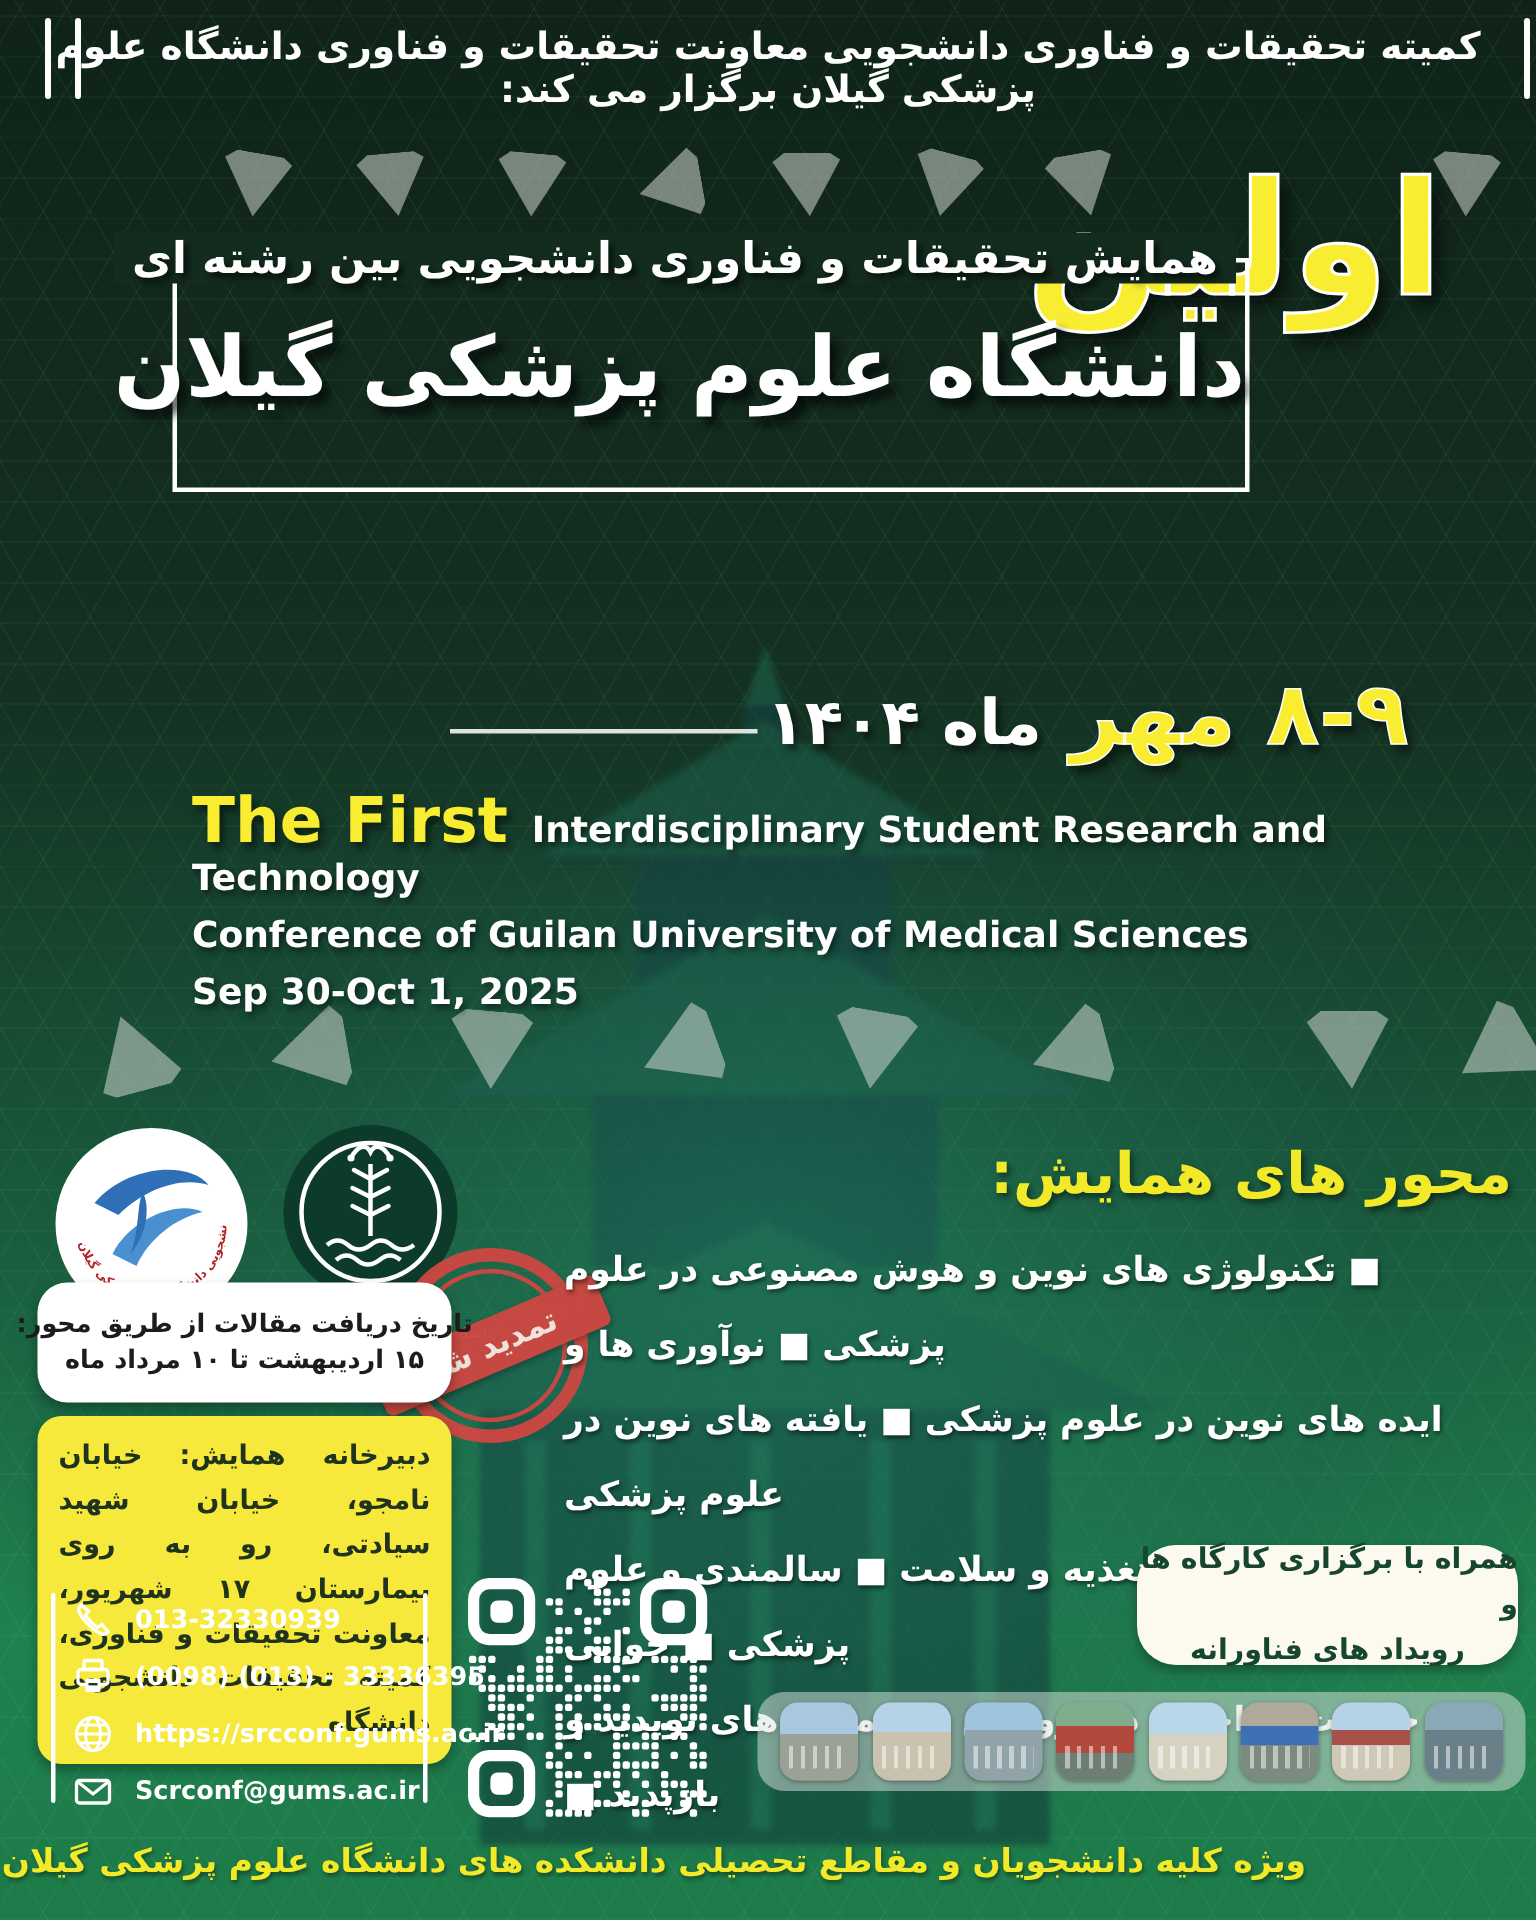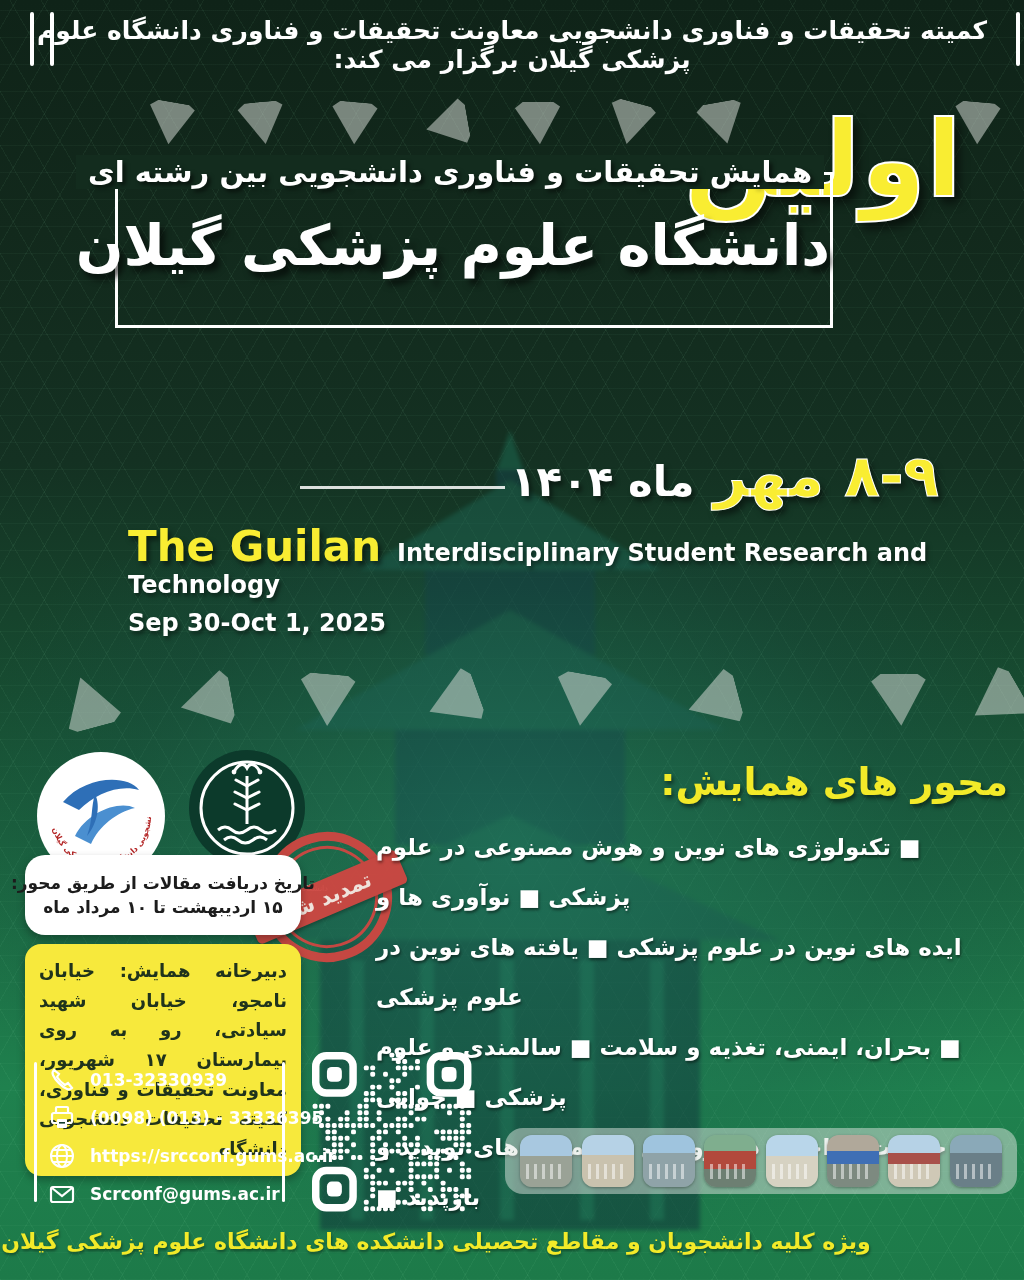--- a/index.html
+++ b/index.html
@@ -184,22 +184,23 @@
 
 
   <div class="date-line"></div>
   <div class="date-row">
     <span class="date-range">۸-۹ مهر</span>
     <span class="date-month">ماه ۱۴۰۴</span>
   </div>
 
   <div class="english">
     <div>
-      <span class="en-lead">The Guilan</span><span class="en-rest">Interdisciplinary Student Research and Technology</span>
-    </div>
+      <span class="en-lead">The First</span><span class="en-rest">Interdisciplinary Student Research and Technology</span>
+    </div>
+    <div class="en-line">Conference of Guilan University of Medical Sciences</div>
     <div class="en-line">Sep 30-Oct 1, 2025</div>
   </div>
 
   <svg class="logo1" viewBox="0 0 132 132">
     <circle cx="66" cy="66" r="64" fill="#ffffff"></circle>
     <path d="M28,52 C50,26 92,24 104,40 C84,34 60,44 44,60 Z" fill="#2e6fb7"></path>
     <path d="M40,86 C52,62 84,50 100,58 C82,62 64,76 56,94 Z" fill="#4a8fd0"></path>
     <path d="M60,44 C66,56 62,74 52,86 C58,70 56,56 60,44 Z" fill="#2e6fb7"></path>
     <defs>
         <path id="arcBottom" d="M 16 66 A 50 50 0 0 0 116 66"></path>
@@ -489,20 +490,24 @@
         <rect x="138.6" y="144.6" width="4.6" height="4.6" rx="1.6" fill="#fff"></rect>
         <rect x="3.5" y="3.5" width="35" height="35" rx="10" fill="none" stroke="#fff" stroke-width="7"></rect>
         <rect x="14" y="14" width="14" height="14" rx="4.5" fill="#fff"></rect>
         <rect x="111" y="3.5" width="35" height="35" rx="10" fill="none" stroke="#fff" stroke-width="7"></rect>
         <rect x="121.5" y="14" width="14" height="14" rx="4.5" fill="#fff"></rect>
         <rect x="3.5" y="111" width="35" height="35" rx="10" fill="none" stroke="#fff" stroke-width="7"></rect>
         <rect x="14" y="121.5" width="14" height="14" rx="4.5" fill="#fff"></rect>
       </svg>
   </div>
 
+  <div class="workshops">
+    <div>همراه با برگزاری کارگاه ها و</div>
+    <div>رویداد های فناورانه</div>
+  </div>
 
   <div class="photo-strip">
     <div class="thumb"></div>
     <div class="thumb"></div>
     <div class="thumb"></div>
     <div class="thumb"></div>
     <div class="thumb"></div>
     <div class="thumb"></div>
     <div class="thumb"></div>
     <div class="thumb"></div>

